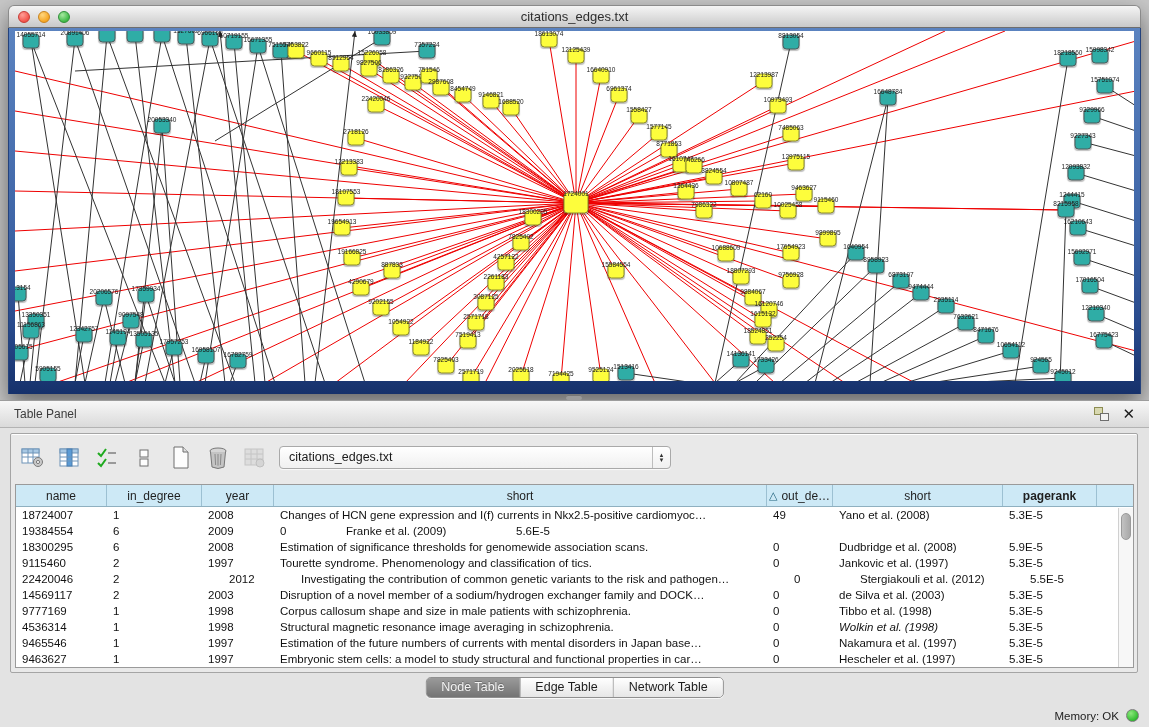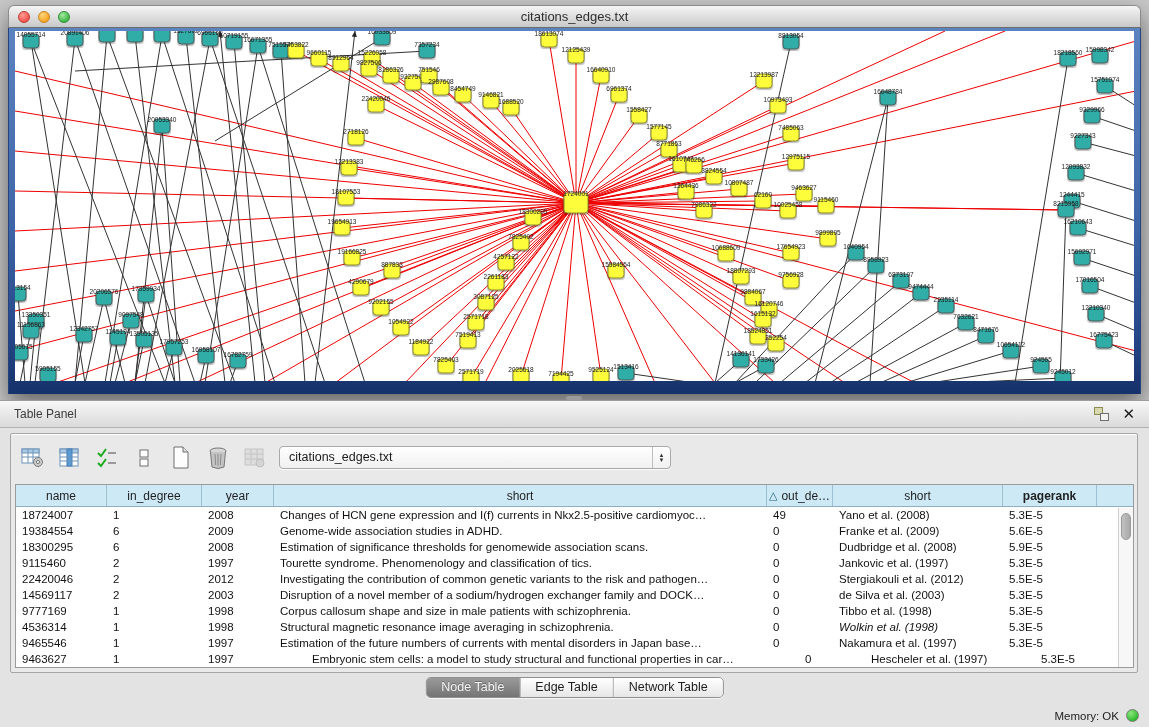--- a/index.html
+++ b/index.html
@@ -766,21 +766,20 @@
             <div class="td" style="width: 72px;">2008</div>
             <div class="td" style="width: 493px;">Changes of HCN gene expression and I(f) currents in Nkx2.5-positive cardiomyoc…</div>
             <div class="td" style="width: 66px;">49</div>
             <div class="td" style="width: 170px;">Yano et al. (2008)</div>
             <div class="td" style="width: 94px;">5.3E-5</div>
           </div>
           <div class="trow">
             <div class="td" style="width: 91px;">19384554</div>
             <div class="td" style="width: 95px;">6</div>
             <div class="td" style="width: 72px;">2009</div>
-            <div class="td" style="width: 493px;">Genome-wide association studies in ADHD.</div>
             <div class="td" style="width: 66px;">0</div>
             <div class="td" style="width: 170px;">Franke et al. (2009)</div>
             <div class="td" style="width: 94px;">5.6E-5</div>
           </div>
           <div class="trow">
             <div class="td" style="width: 91px;">18300295</div>
             <div class="td" style="width: 95px;">6</div>
             <div class="td" style="width: 72px;">2008</div>
             <div class="td" style="width: 493px;">Estimation of significance thresholds for genomewide association scans.</div>
             <div class="td" style="width: 66px;">0</div>
@@ -792,21 +791,21 @@
             <div class="td" style="width: 95px;">2</div>
             <div class="td" style="width: 72px;">1997</div>
             <div class="td" style="width: 493px;">Tourette syndrome. Phenomenology and classification of tics.</div>
             <div class="td" style="width: 66px;">0</div>
             <div class="td" style="width: 170px;">Jankovic et al. (1997)</div>
             <div class="td" style="width: 94px;">5.3E-5</div>
           </div>
           <div class="trow">
             <div class="td" style="width: 91px;">22420046</div>
             <div class="td" style="width: 95px;">2</div>
-            <div class="td" style="width: 72px;">2012</div>
+            <div class="td" style="width: 72px; margin-left: 21px;">2012</div>
             <div class="td" style="width: 493px;">Investigating the contribution of common genetic variants to the risk and pathogen…</div>
             <div class="td" style="width: 66px;">0</div>
             <div class="td" style="width: 170px;">Stergiakouli et al. (2012)</div>
             <div class="td" style="width: 94px;">5.5E-5</div>
           </div>
           <div class="trow">
             <div class="td" style="width: 91px;">14569117</div>
             <div class="td" style="width: 95px;">2</div>
             <div class="td" style="width: 72px;">2003</div>
             <div class="td" style="width: 493px;">Disruption of a novel member of a sodium/hydrogen exchanger family and DOCK…</div>
@@ -838,21 +837,21 @@
             <div class="td" style="width: 72px;">1997</div>
             <div class="td" style="width: 493px;">Estimation of the future numbers of currents with mental disorders in Japan base…</div>
             <div class="td" style="width: 66px;">0</div>
             <div class="td" style="width: 170px;">Nakamura et al. (1997)</div>
             <div class="td" style="width: 94px;">5.3E-5</div>
           </div>
           <div class="trow">
             <div class="td" style="width: 91px;">9463627</div>
             <div class="td" style="width: 95px;">1</div>
             <div class="td" style="width: 72px;">1997</div>
-            <div class="td" style="width: 493px; margin-left: 32px;">Embryonic stem cells: a model to study structural and functional properties in car…</div>
+            <div class="td" style="width: 493px;">Embryonic stem cells: a model to study structural and functional properties in car…</div>
             <div class="td" style="width: 66px;">0</div>
             <div class="td" style="width: 170px;">Hescheler et al. (1997)</div>
             <div class="td" style="width: 94px;">5.3E-5</div>
           </div>
         </div>
       <div class="vscroll">
         <div class="vthumb"></div>
       </div>
     </div>
   </div>

